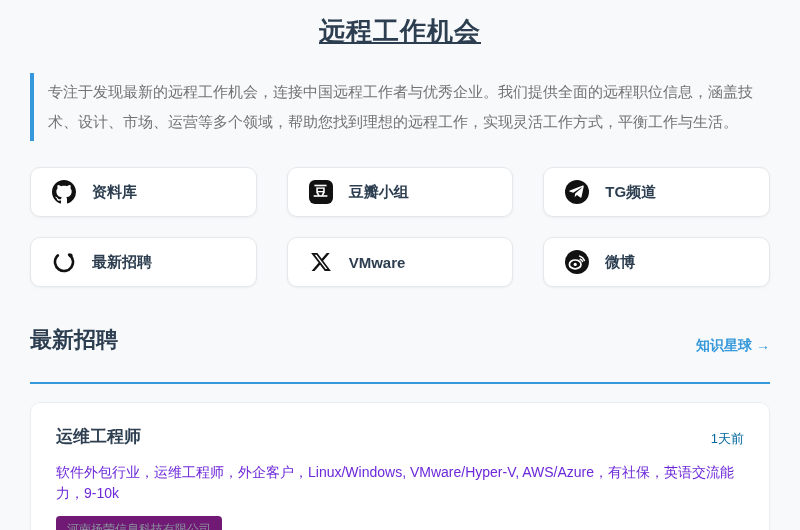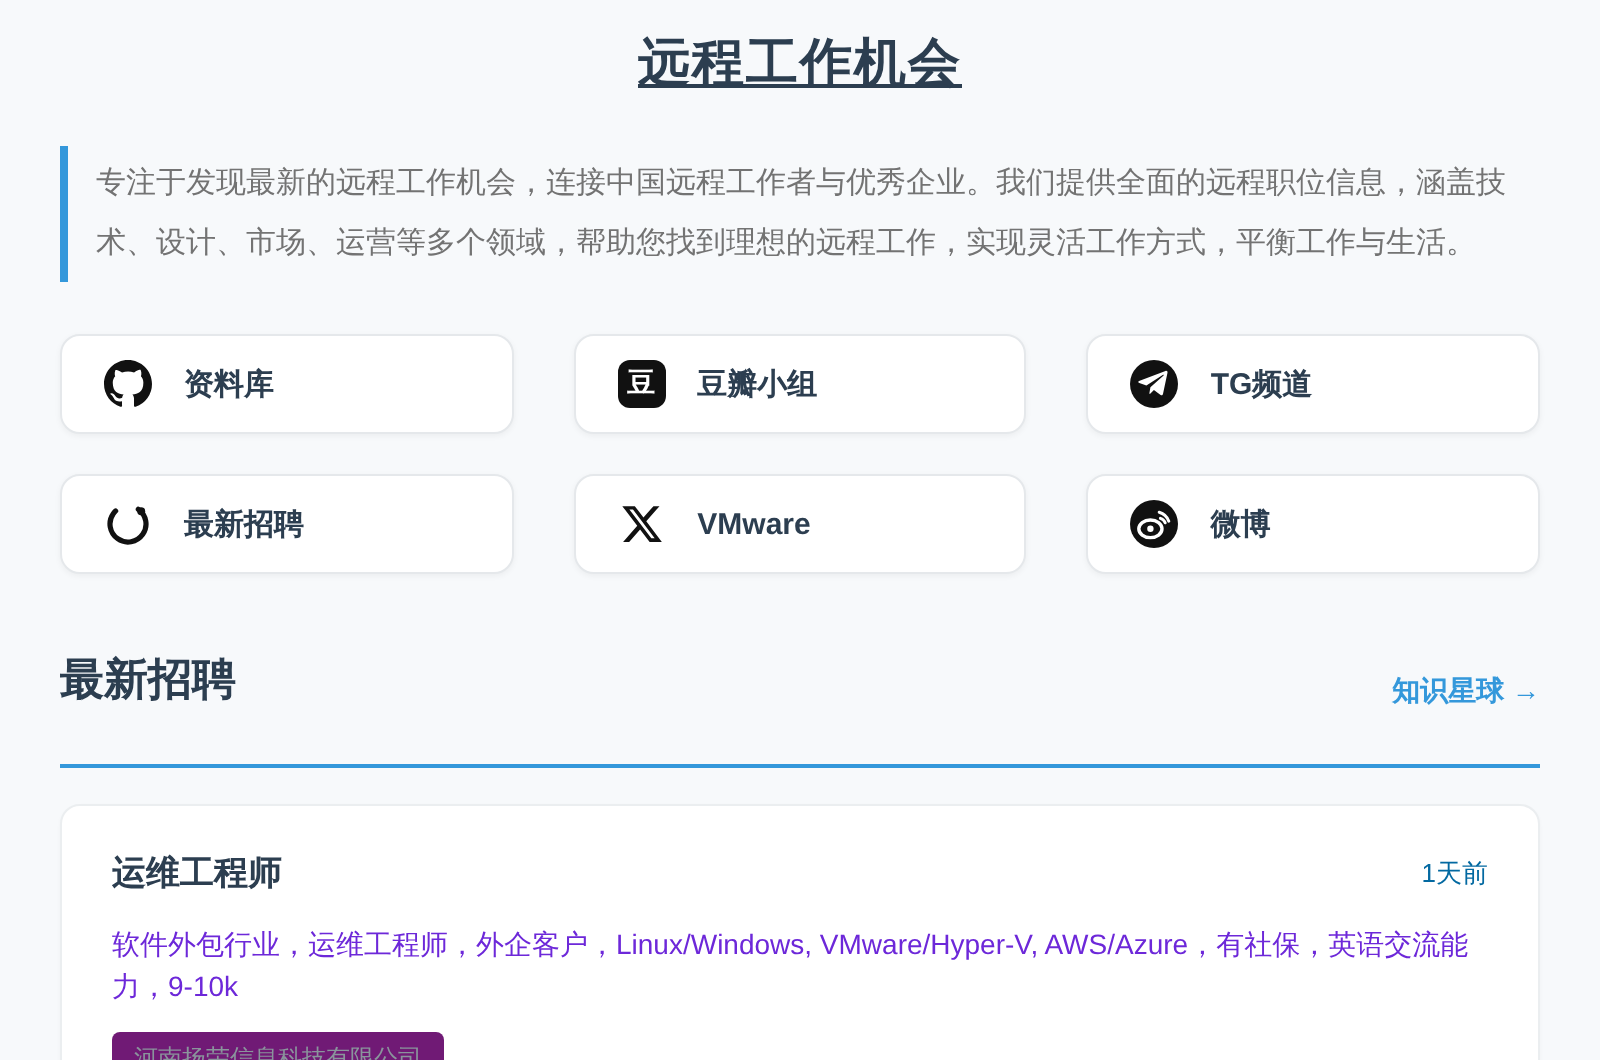--- a/index.html
+++ b/index.html
@@ -68,21 +68,21 @@
   .more-link { font-size: 14px; font-weight: 600; color: #3498db; text-decoration: none; cursor: pointer; }
 
   .job-card {
     background: #ffffff;
     border: 1px solid #ebeef0;
     border-radius: 10px;
     padding: 22px 25px;
     margin-bottom: 12px;
     box-shadow: 0 1px 2px rgba(0,0,0,0.03);
   }
-  .job-header { display: flex; justify-content: space-between; align-items: center; }
+  .job-header { display: flex; justify-content: space-between; align-items: flex-end; }
   .job-title { font-size: 17px; font-weight: 700; color: #2c3e50; cursor: pointer; }
   .job-time { font-size: 13px; color: #0369a1; }
   .job-desc { font-size: 14px; color: #6d28d9; line-height: 1.5; margin: 14px 0 12px; }
   .job-tag {
     display: inline-block;
     background: #701a75;
     color: #8a949c;
     font-size: 12px;
     padding: 5px 11px;
     border-radius: 4px;

